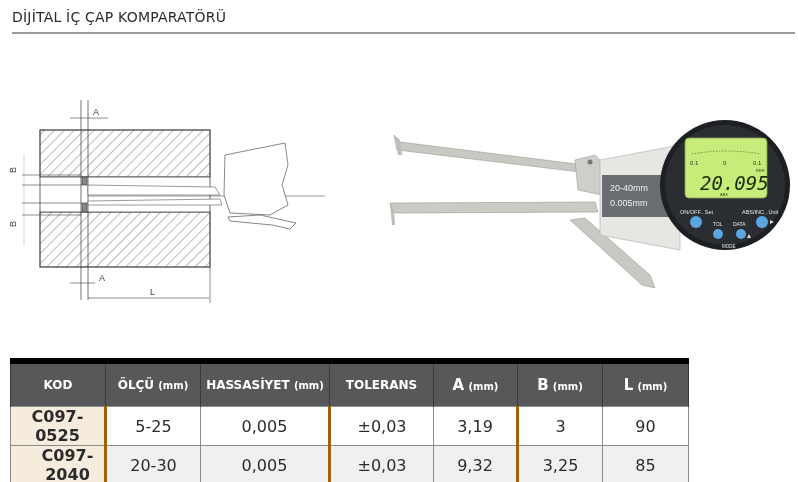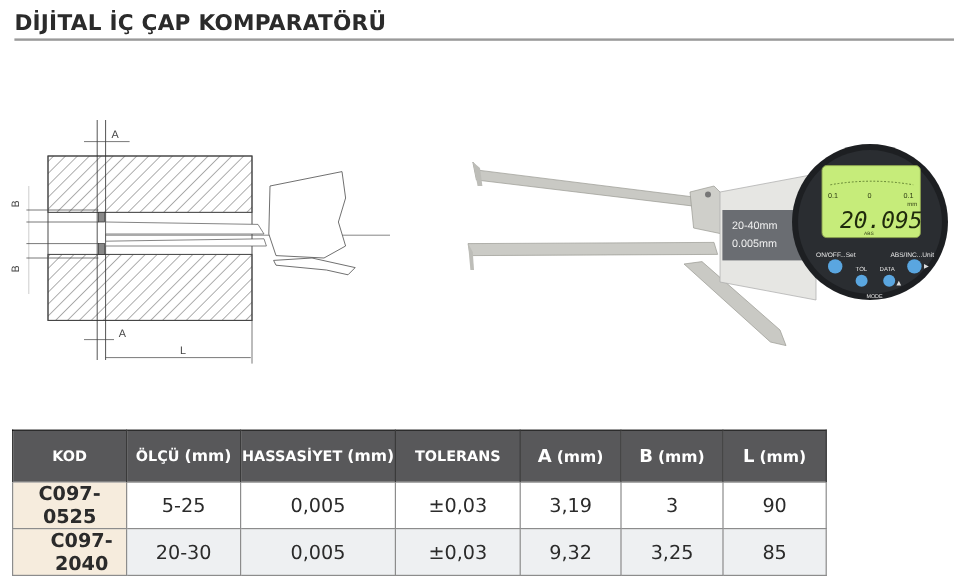--- a/index.html
+++ b/index.html
@@ -1,29 +1,29 @@
 <!DOCTYPE html>
 <html><head>
 <meta charset="utf-8">
 <style>
   html, body { margin: 0; padding: 0; background: #ffffff; }
   body { width: 798px; height: 482px; position: relative; overflow: hidden; font-family: "DejaVu Sans", "Liberation Sans", sans-serif; }
-  .title { position: absolute; left: 12px; top: 9px; font-size: 18px; font-weight: bold; color: #2b2b2b; letter-spacing: 0.2px; }
+  .title { position: absolute; left: 12px; top: 9px; font-size: 14px; font-weight: normal; color: #2b2b2b; letter-spacing: 0.2px; }
   .rule { position: absolute; left: 12px; top: 32px; width: 783px; height: 2px; background: #9a9a9a; }
   .drawing { position: absolute; left: 0; top: 95px; width: 330px; height: 215px; }
   .product { position: absolute; left: 380px; top: 110px; width: 410px; height: 185px; }
   table.spec { position: absolute; left: 10px; top: 358px; border-collapse: collapse; font-family: "DejaVu Sans", sans-serif; }
-  table.spec th { background: #58585a; color: #ffffff; font-weight: bold; font-size: 12px; height: 42px; border-left: 1px solid #3a3a3a; border-right: 1px solid #3a3a3a; border-top: 1px solid #000000; padding: 0; }
-  table.spec th .unit { font-size: 13px; font-weight: bold; }
+  table.spec th { background: #58585a; color: #ffffff; font-weight: bold; font-size: 12px; height: 42px; border-left: 1px solid #3a3a3a; border-right: 1px solid #3a3a3a; border-top: 6px solid #000000; padding: 0; }
+  table.spec th .unit { font-size: 10px; font-weight: bold; }
   table.spec th .big { font-size: 15px; }
   table.spec td { font-size: 16px; color: #2b2b2b; text-align: center; height: 24px; border: 1px solid #8c8c8c; padding: 0; }
   table.spec td.kod { background: #f6ecdd; font-weight: bold; }
   table.spec tr.alt td { background: #eef0f2; }
   table.spec tr.alt td.kod { background: #f6ecdd; padding-left: 20px; }
-  table.spec td.sep, table.spec th.sep { border-left: 1px solid #a16207; }
+  table.spec td.sep, table.spec th.sep { border-left: 3px solid #a16207; }
 </style>
 </head>
 <body>
 
 <div class="title">DİJİTAL İÇ ÇAP KOMPARATÖRÜ</div>
 <div class="rule"></div>
 
 <svg class="drawing" viewBox="0 0 330 215" xmlns="http://www.w3.org/2000/svg">
   <defs>
     <pattern id="hatch" width="7" height="7" patternUnits="userSpaceOnUse" patternTransform="rotate(45)">

